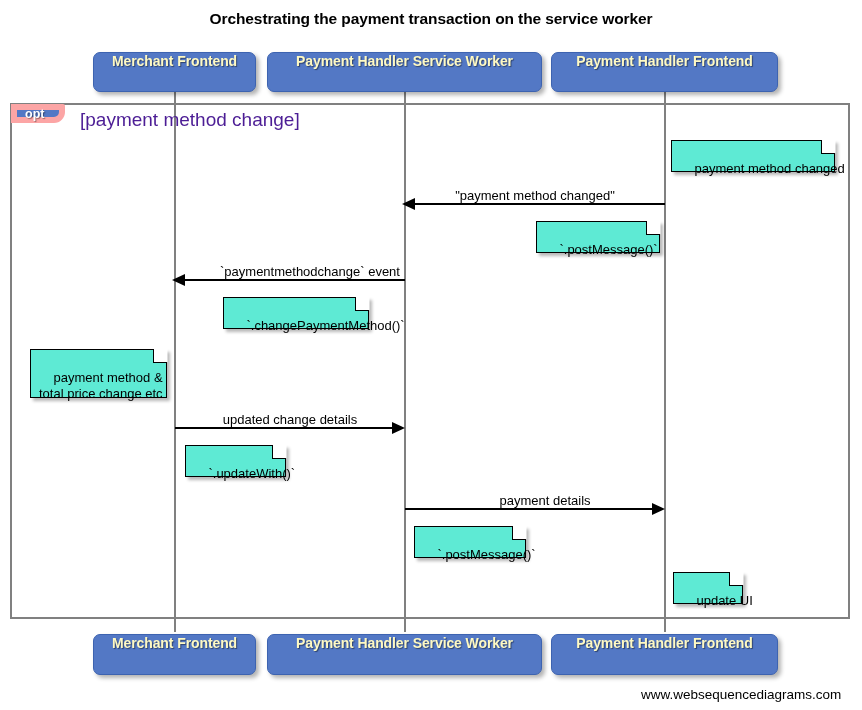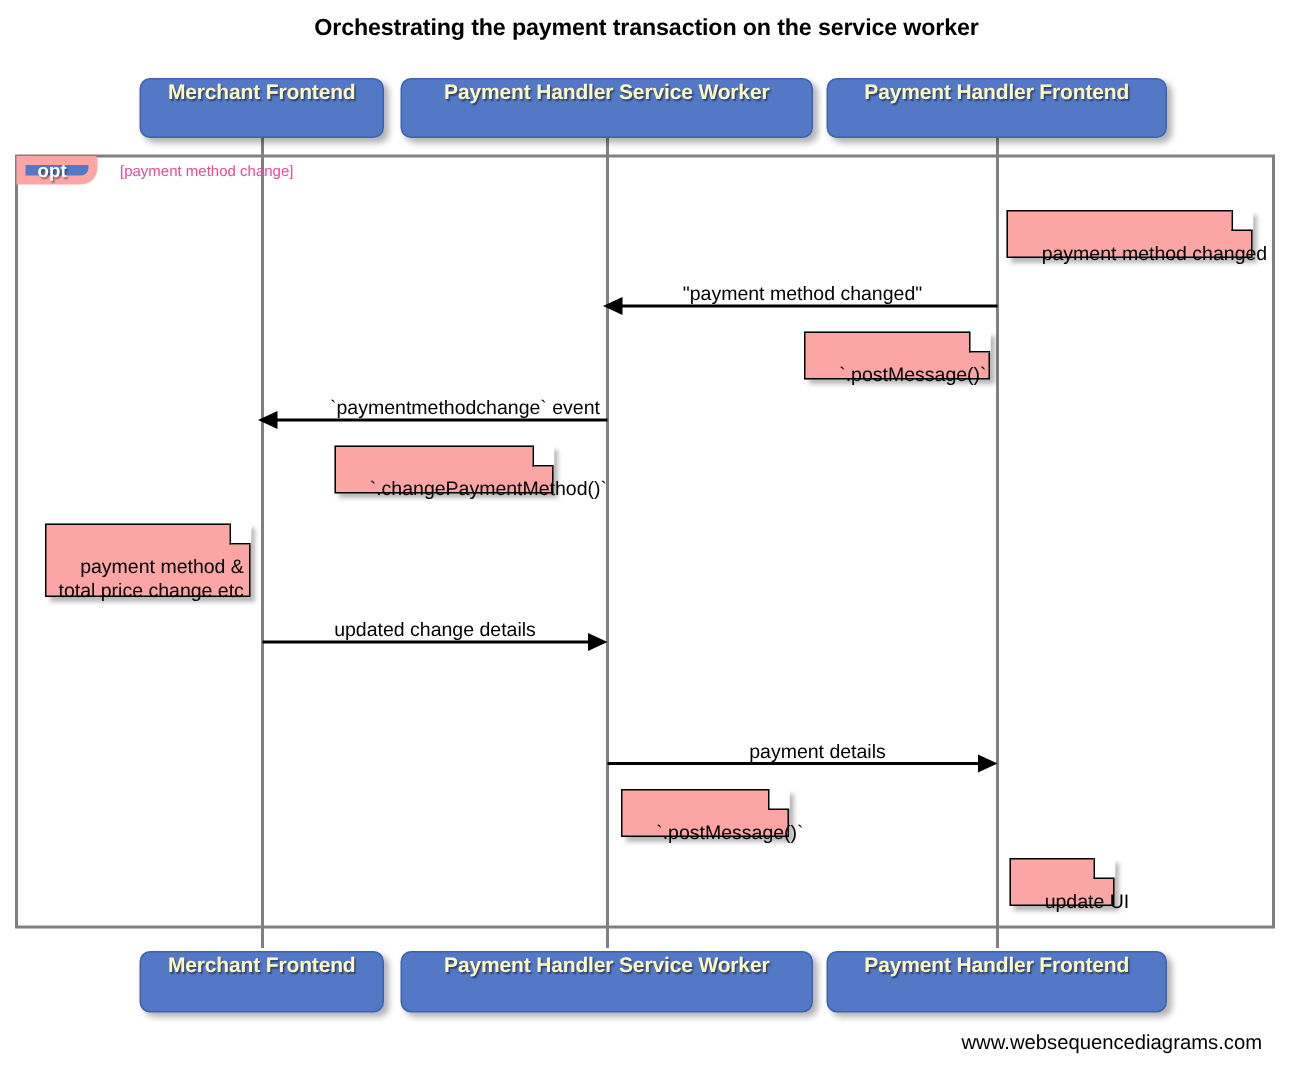--- a/index.html
+++ b/index.html
@@ -77,22 +77,22 @@
     font-weight: bold;
     display: flex;
     align-items: center;
     padding-left: 8px;
     text-shadow: 1px 1px 1px rgba(0,0,0,0.4);
     border-bottom-right-radius: 11px;
     border-top-right-radius: 2px;
   }
   .frame-label {
     position: absolute;
-    font-size: 10px;
-    color: #ec4899;
+    font-size: 19px;
+    color: #4c1d95;
     white-space: nowrap;
   }
 
   
   .msg-line {
     position: absolute;
     height: 2px;
     background: #000000;
   }
   .arrow-head {
@@ -113,21 +113,21 @@
     font-size: 13px;
     color: #000000;
     white-space: nowrap;
     text-align: center;
   }
 
   
   .note {
     position: absolute;
     box-sizing: border-box;
-    background: #fca5a5;
+    background: #5eead4;
     border: 1.5px solid #000000;
     font-size: 13px;
     color: #000000;
     line-height: 16px;
     padding: 4px 9px 4px 8px;
     white-space: pre;
     box-shadow: 3px 3px 3px rgba(0,0,0,0.28);
   }
   .note-fold {
     position: absolute;
@@ -235,20 +235,25 @@
     <span>payment method &amp;
 total price change etc</span>
     <span class="note-corner-mask"></span>
     <span class="note-fold"></span>
   </div>
 
   <div class="msg-label" style="left:175px; top:412px; width:230px;">updated change details</div>
   <div class="msg-line" style="left:175px; top:427px; width:219px;"></div>
   <div class="arrow-head right" style="left:392px; top:422px;"></div>
 
+  <div class="note" style="left:185px; top:445px; width:101px; height:32px;">
+    <span>`.updateWith()`</span>
+    <span class="note-corner-mask"></span>
+    <span class="note-fold"></span>
+  </div>
 
   <div class="msg-label" style="left:405px; top:493px; width:280px;">payment details</div>
   <div class="msg-line" style="left:405px; top:508px; width:249px;"></div>
   <div class="arrow-head right" style="left:652px; top:503px;"></div>
 
   <div class="note" style="left:414px; top:526px; width:112px; height:32px;">
     <span>`.postMessage()`</span>
     <span class="note-corner-mask"></span>
     <span class="note-fold"></span>
   </div>

